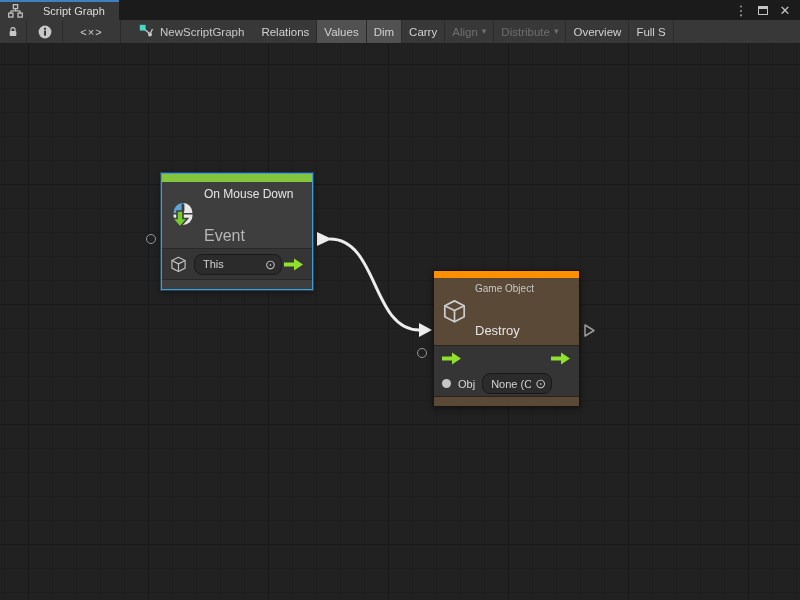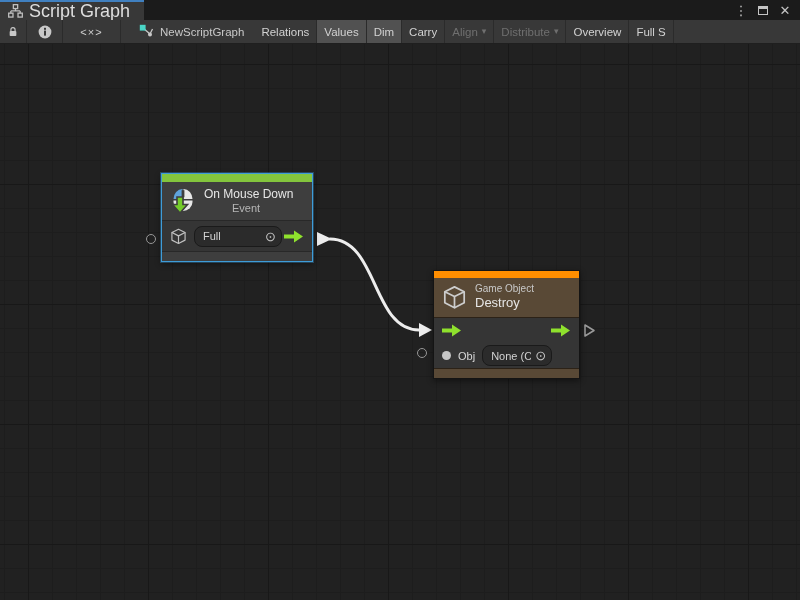--- a/index.html
+++ b/index.html
@@ -3,23 +3,23 @@
 <meta charset="utf-8">
 <style>
   * { box-sizing: border-box; margin: 0; padding: 0; }
   html, body { width: 800px; height: 600px; overflow: hidden; background: #111; }
   body { font-family: "Liberation Sans", sans-serif; }
   #window { position: relative; width: 800px; height: 600px; background: #212121; }
 
   
   .tabbar { position: absolute; top: 0; left: 0; width: 800px; height: 20px;
             background: #1b1b1b; display: flex; align-items: stretch; }
-  .tab { display: inline-flex; align-items: center; gap: 6px; padding: 0 14px 0 8px;
+  .tab { display: inline-flex; align-items: center; gap: 20px; padding: 0 14px 0 8px;
          background: #383838; border-top: 2px solid #4080c0; color: #dedede;
-         font-size: 18px; }
+         font-size: 11px; }
   .tab-icon { width: 15px; height: 14px; flex: 0 0 auto; }
   .win-icons { margin-left: auto; display: flex; align-items: center; gap: 4px;
                padding-right: 6px; color: #c4c4c4; }
   .win-btn { width: 18px; height: 18px; display: inline-flex; align-items: center;
              justify-content: center; font-size: 13px; cursor: default; }
   .maximize-glyph { display: inline-block; width: 10px; height: 9px;
                     border: 1px solid #c4c4c4; border-top-width: 3px; }
 
   
   .toolbar { position: absolute; top: 20px; left: 0; width: 800px; height: 24px;
@@ -62,23 +62,23 @@
   
   .node { position: absolute; border: 1px solid #141414; background: #353535;
           box-shadow: 0 2px 6px rgba(0,0,0,.45); }
   .node.selected { border: 1px solid #3e9cd8; box-shadow: 0 0 0 1px rgba(62,156,216,.35), 0 2px 6px rgba(0,0,0,.45); }
   .strip { height: 8px; }
   .strip.event { background: #83c53d; }
   .strip.unit  { height: 7px; background: #ff8e00; }
   .hdr { display: flex; align-items: center; gap: 8px; padding: 5px 8px 6px 8px;
          background: #3e3e3e; border-bottom: 1px solid #282828; }
   .hdr.brown { background: #594936; border-bottom: 1px solid #2c2217; }
-  .titles { display: flex; flex-direction: column; justify-content: center; }
+  .titles { display: flex; flex-direction: column; justify-content: center; gap: 28px; }
   .n-title { font-size: 12px; color: #e6e6e6; line-height: 15px; }
-  .n-sub   { font-size: 11px; color: #b6b6b6; line-height: 12px; margin-left: 28px; }
+  .n-sub   { font-size: 16px; color: #b6b6b6; line-height: 12px; }
   .n-super { font-size: 10px; color: #c8c8c8; line-height: 12px; }
   .n-title-lg { font-size: 13px; color: #e6e6e6; line-height: 16px; }
   .nbody { background: #353535; }
   .nrow { display: flex; align-items: center; padding: 0 8px; height: 30px; }
   .nrow.compact { height: 25px; }
   .field { display: inline-flex; align-items: center; height: 21px;
            background: #2b2b2b; border: 1px solid #1a1a1a; border-radius: 8px;
            padding: 0 5px 0 8px; color: #d2d2d2; font-size: 11px;
            overflow: hidden; white-space: nowrap; }
   .field .val { overflow: hidden; flex: 1 1 auto; }
@@ -202,21 +202,21 @@
       <div class="nbody">
         <div class="nrow">
           <svg width="17" height="17" viewBox="0 0 16 16" style="flex:0 0 auto;">
             <g fill="none" stroke="#c0c0c0" stroke-width="1.1" stroke-linejoin="round">
               <polygon points="8,1.2 14.2,4.3 8,7.4 1.8,4.3"></polygon>
               <polyline points="1.8,4.3 1.8,11.4 8,14.6 8,7.4"></polyline>
               <polyline points="14.2,4.3 14.2,11.4 8,14.6"></polyline>
             </g>
           </svg>
           <span class="field" style="width:88px; margin-left:7px;">
-            <span class="val">Full</span>
+            <span class="val">This</span>
             <span class="target-icon">⊙</span>
           </span>
           <span class="flow-arrow" style="margin-left:auto;">
             <svg width="20" height="13" viewBox="0 0 20 13">
               <polygon points="0,4.5 10,4.5 10,0.5 19,6.5 10,12.5 10,8.5 0,8.5" fill="#8fe12d"></polygon>
             </svg>
           </span>
         </div>
       </div>
       <div class="ftr"></div>

